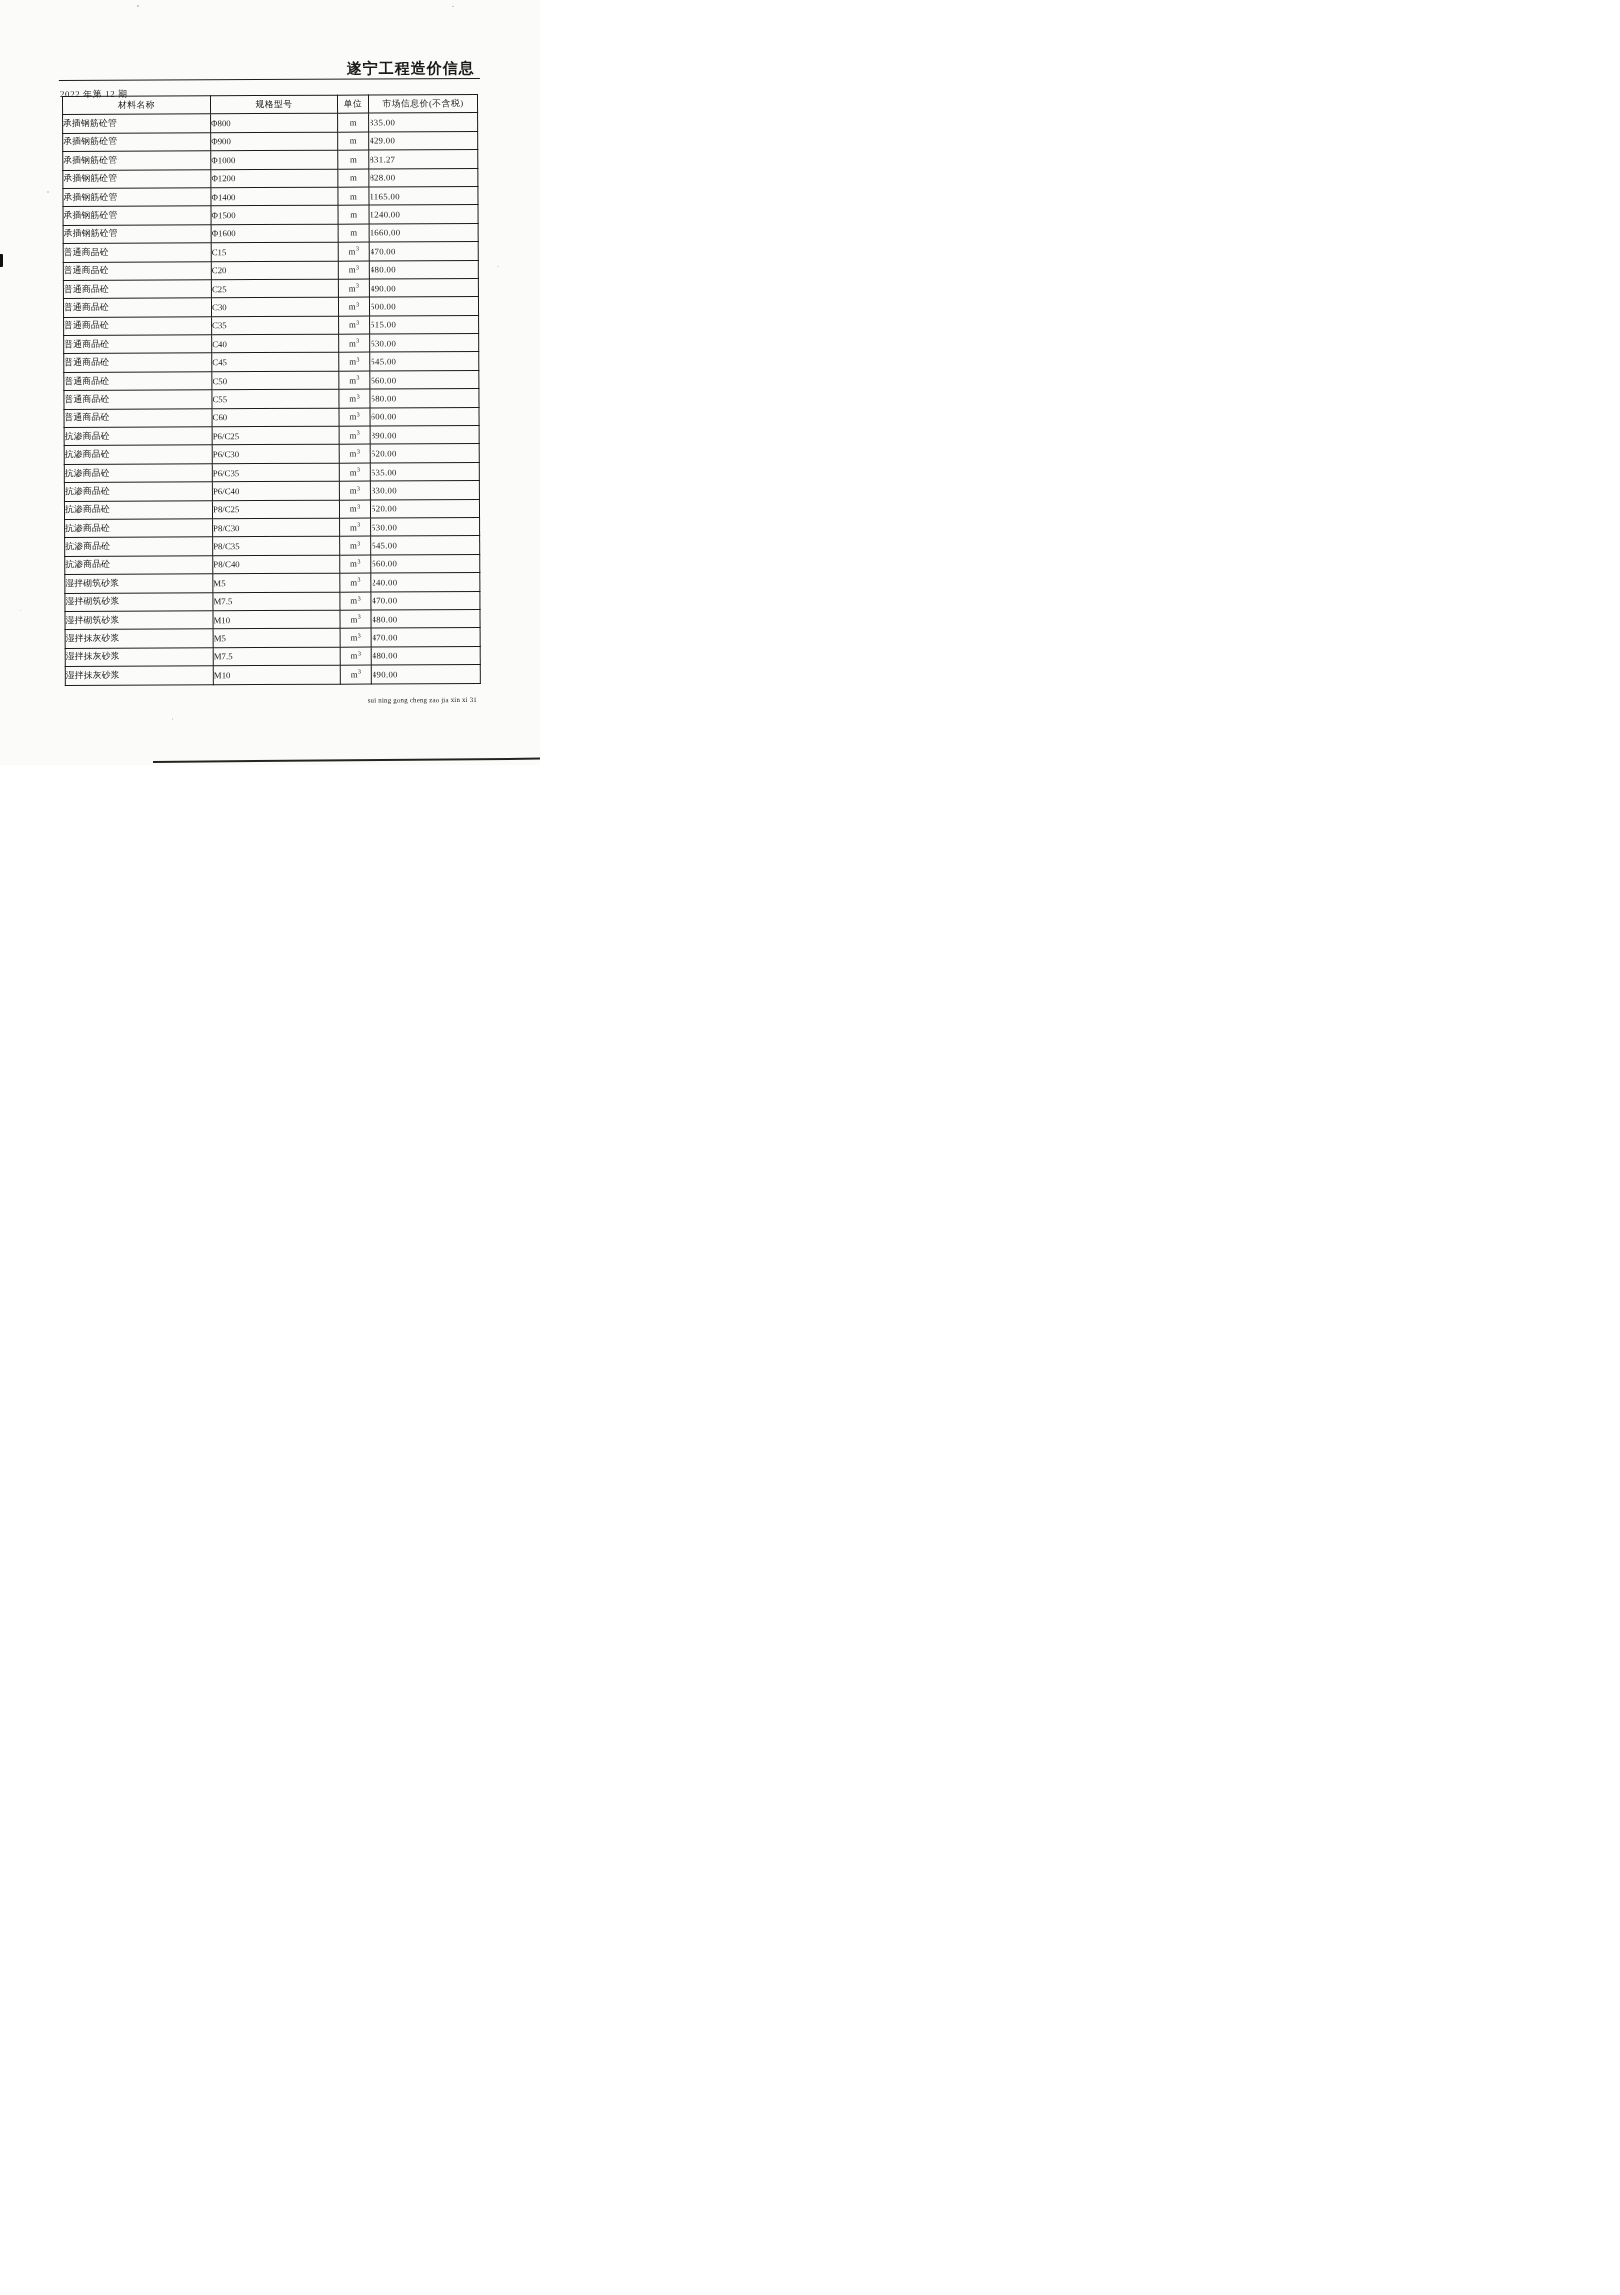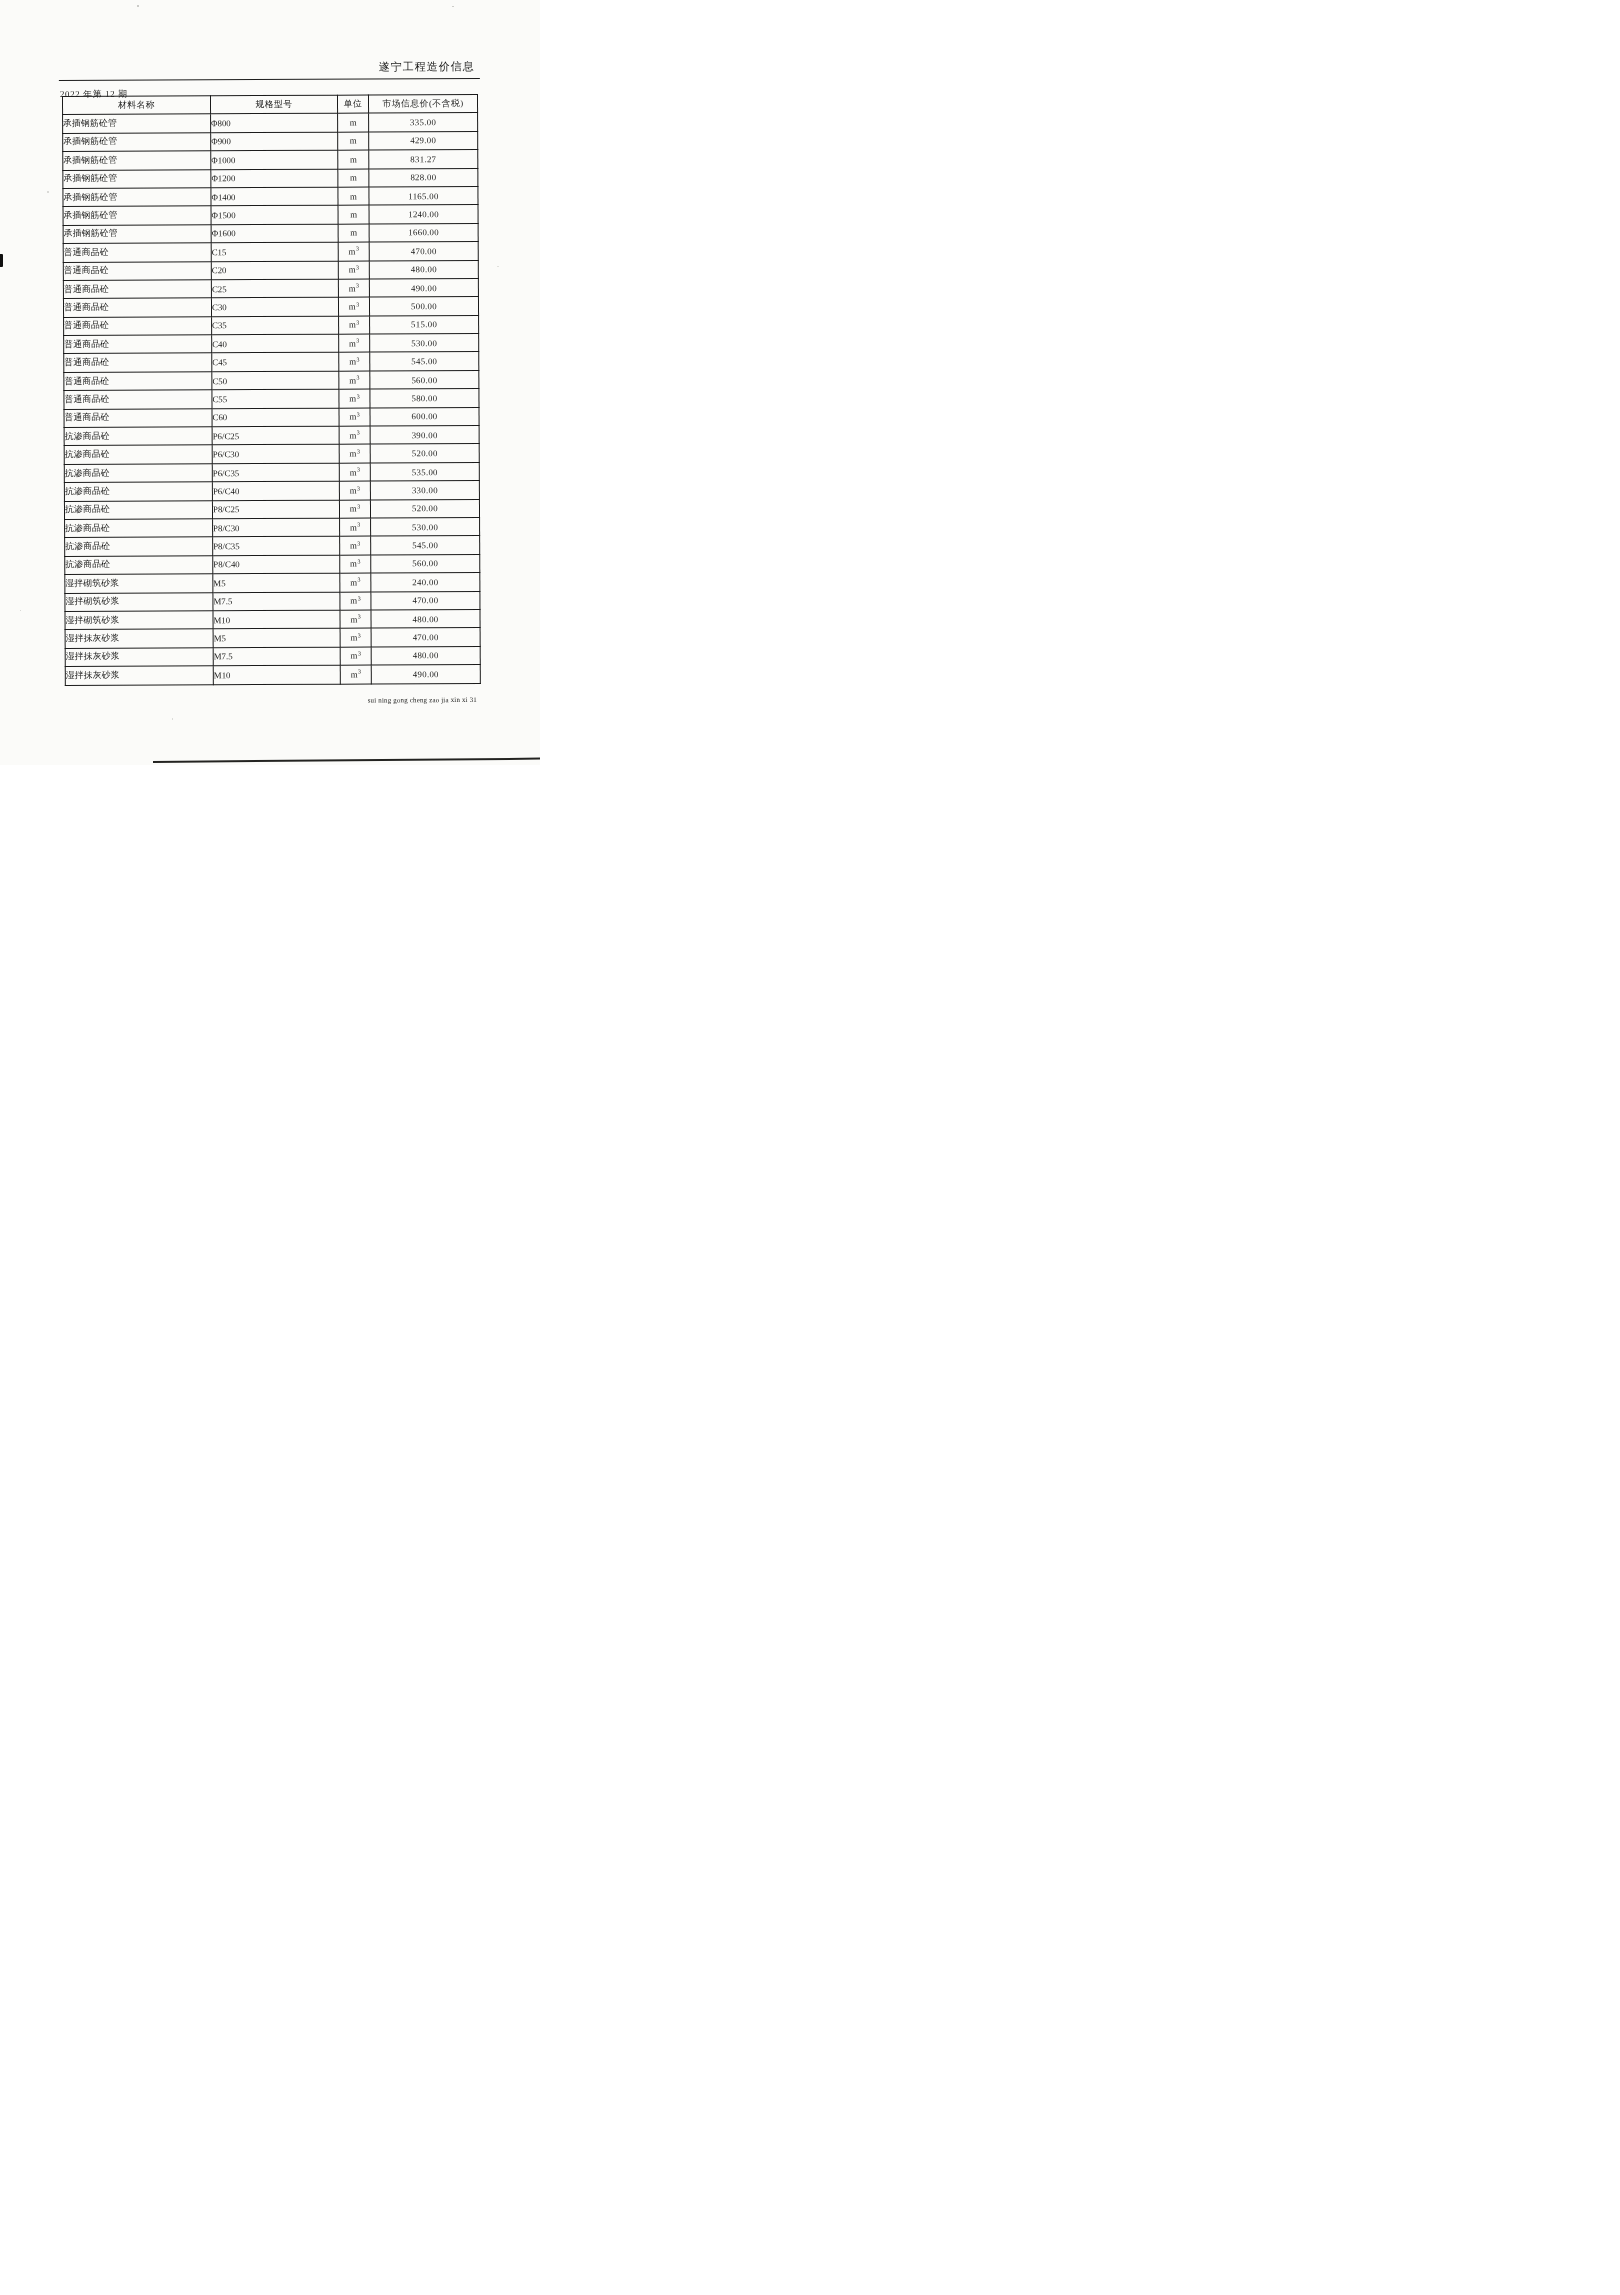--- a/index.html
+++ b/index.html
@@ -20,21 +20,21 @@
     position:absolute;inset:0;
     transform:rotate(-0.28deg);
     transform-origin:50% 40%;
   }
   .issue{
     position:absolute;left:61px;top:62px;
     font-size:8.8px;letter-spacing:0.7px;white-space:nowrap;margin-top:26px;
   }
   .journal{
     position:absolute;right:64px;top:60px;
-    font-size:11px;font-weight:400;letter-spacing:1px;white-space:nowrap;
+    font-size:15px;font-weight:700;letter-spacing:1px;white-space:nowrap;
   }
   .rule{
     position:absolute;left:60px;top:79px;width:421px;height:1.3px;
     background:var(--line);
   }
   table.price{
     position:absolute;left:63px;top:95px;
     width:415px;
     border-collapse:collapse;table-layout:fixed;
     border:1.7px solid #141413;
@@ -47,21 +47,21 @@
   }
   table.price th{
     height:17.4px;
     font-weight:400;font-size:8.8px;text-align:center;
     letter-spacing:0.5px;
   }
   table.price td{height:17.4px;font-size:8.8px;}
   td.cell-material{text-align:left;padding-left:4.4px;letter-spacing:0.2px;}
   td.cell-spec{text-align:left;padding-left:5.4px;font-size:8.6px;}
   td.cell-unit{text-align:center;font-size:8.3px;}
-  td.cell-price{text-align:center;letter-spacing:0.3px;border-radius:9px;}
+  td.cell-price{text-align:left;letter-spacing:0.3px;border-radius:9px;}
   .sup3{
     font-size:5.9px;line-height:0;
     position:relative;top:-3.4px;margin-left:0.5px;
   }
   .footer{
     position:absolute;right:65px;top:697px;
     font-size:6.9px;letter-spacing:0.2px;white-space:nowrap;
   }
   
   .mark-left{

